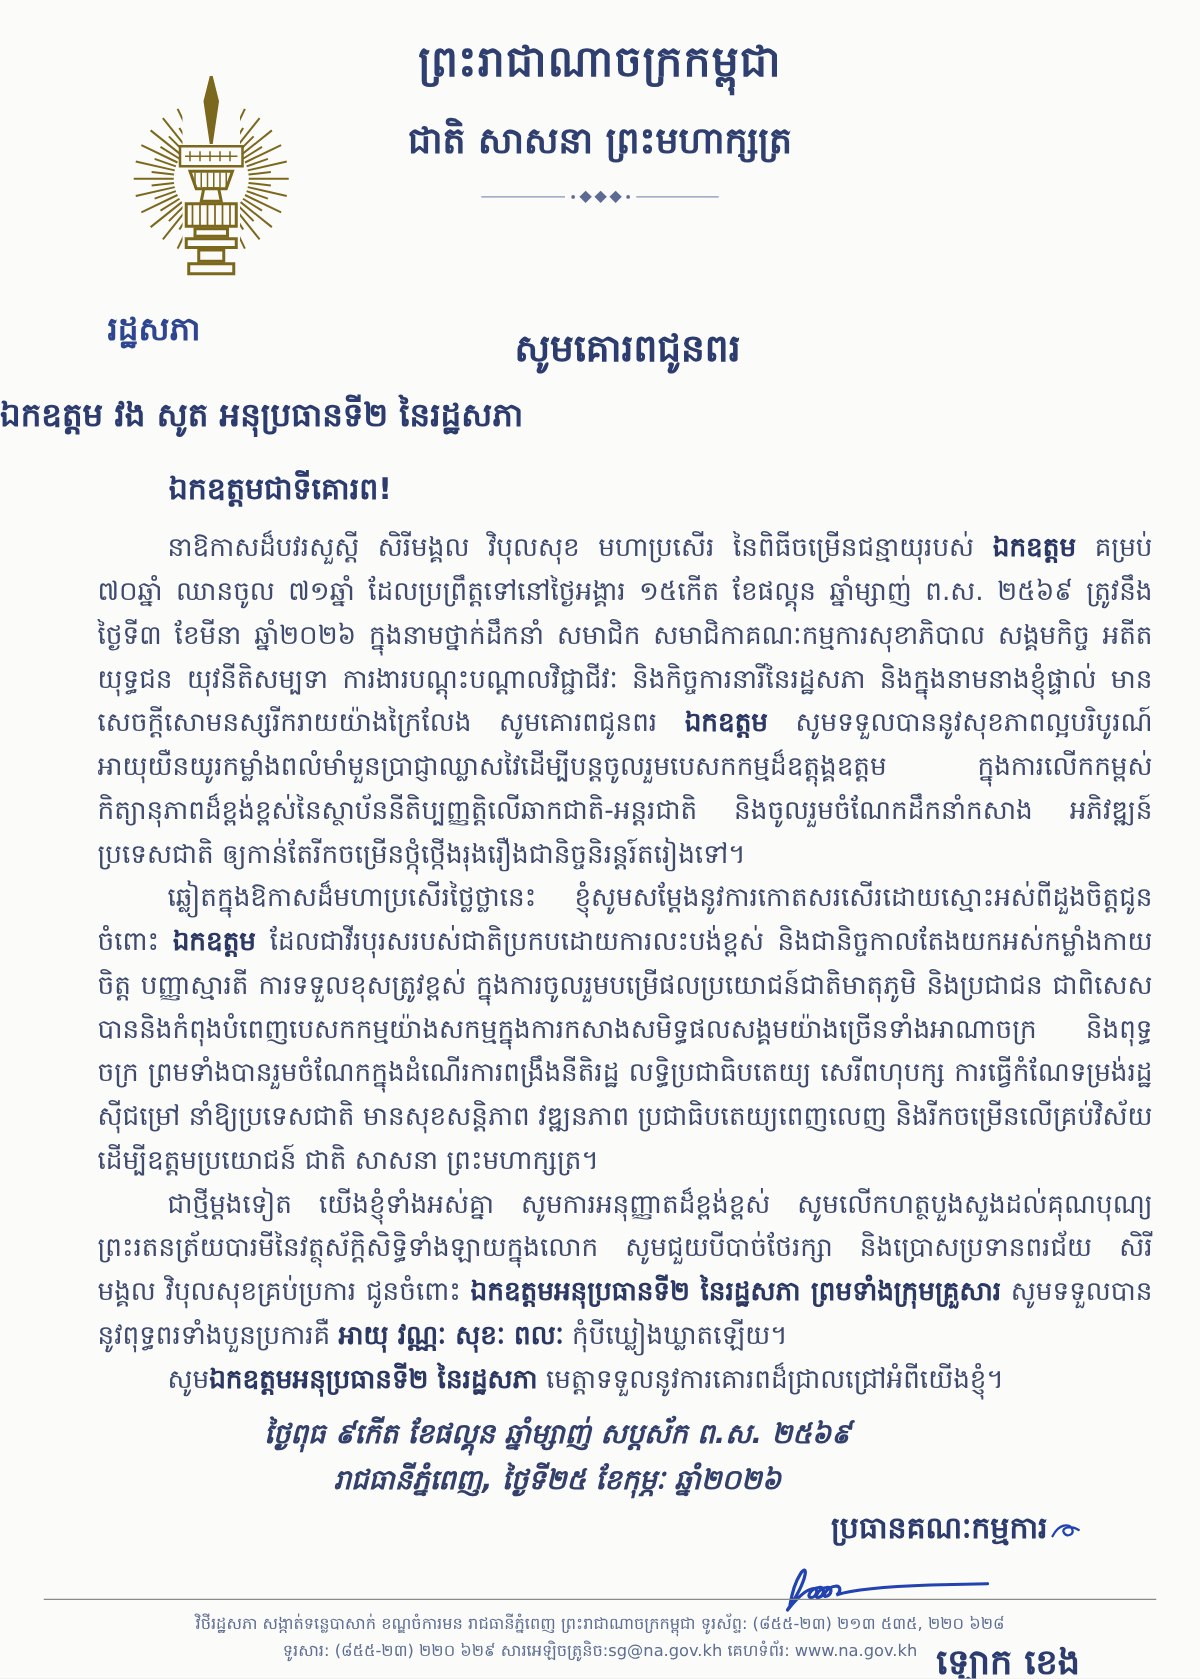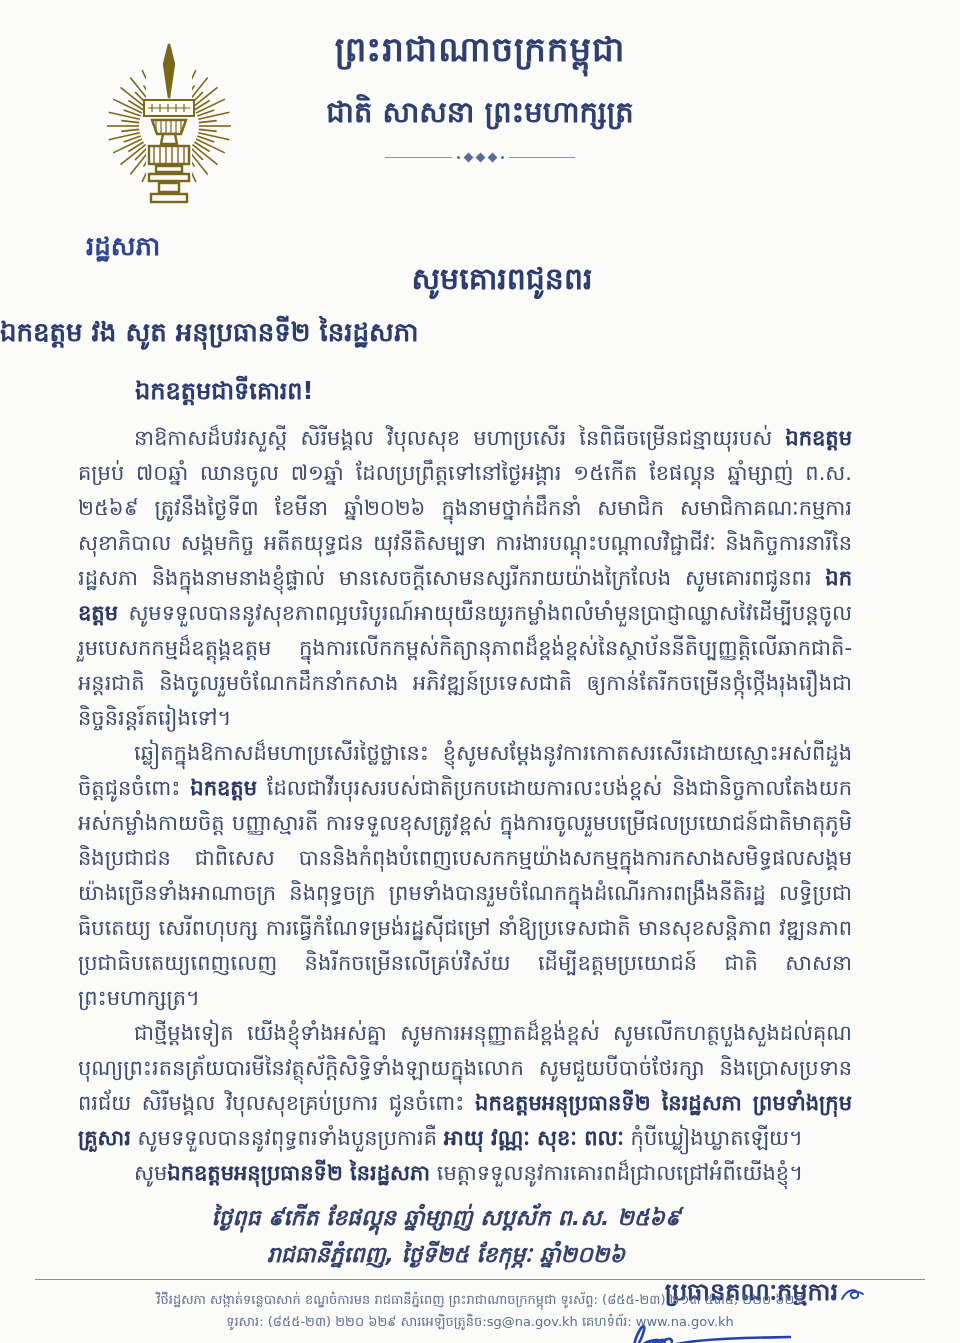--- a/index.html
+++ b/index.html
@@ -29,40 +29,40 @@
     margin: 18px auto 0; width: 190px;
     display: flex; align-items: center; justify-content: center; gap: 5px;
     color: #5d6b94;
   }
   .ornament .bar { flex: 1; height: 1px; background: #8b96b4; }
   .ornament .diamond {
     width: 7px; height: 7px; background: #5d6b94; transform: rotate(45deg);
   }
   .ornament .dot { width: 3px; height: 3px; border-radius: 50%; background: #5d6b94; }
   
-  .emblem-wrap { position: absolute; left: 84px; top: 38px; width: 170px; text-align: center; }
+  .emblem-wrap { position: absolute; left: 84px; top: 55px; width: 170px; text-align: center; }
   .emblem-label {
     margin-top: 6px; font-size: 26px; font-weight: bold; color: #2e4590;
     text-align: left; padding-left: 2px;
   }
   
   .letter-title {
     margin-top: 8px; text-align: center;
     font-size: 30px; font-weight: bold; color: #2c3c6e; margin-left: 44px;
   }
   .recipient-line {
     margin-top: 12px; text-align: left;
     font-size: 26px; font-weight: bold; color: #2c3c6e;
   }
   .salutation {
     margin: 22px 0 6px 135px;
     font-size: 24px; font-weight: bold; color: #2c3c6e;
   }
   
-  .body-text { padding: 4px 108px 0 78px; }
+  .body-text { padding: 4px 38px 0 78px; }
   .para {
     font-size: 21px; line-height: 35px; text-align: justify;
     text-indent: 56px; color: #3e4a6e;
   }
   .para .bold, .closing .bold { font-weight: bold; color: #2b3864; }
   .closing {
     padding: 0 76px 0 78px;
     font-size: 21px; line-height: 35px; text-indent: 56px; color: #3e4a6e;
   }
   

